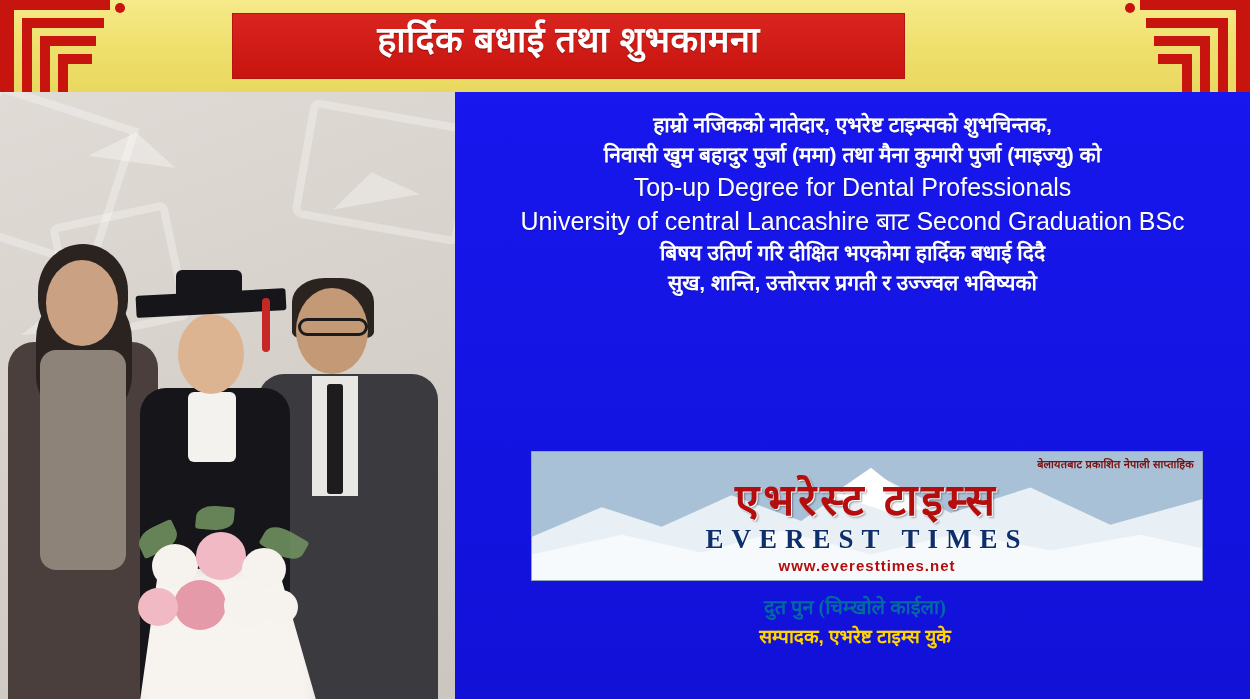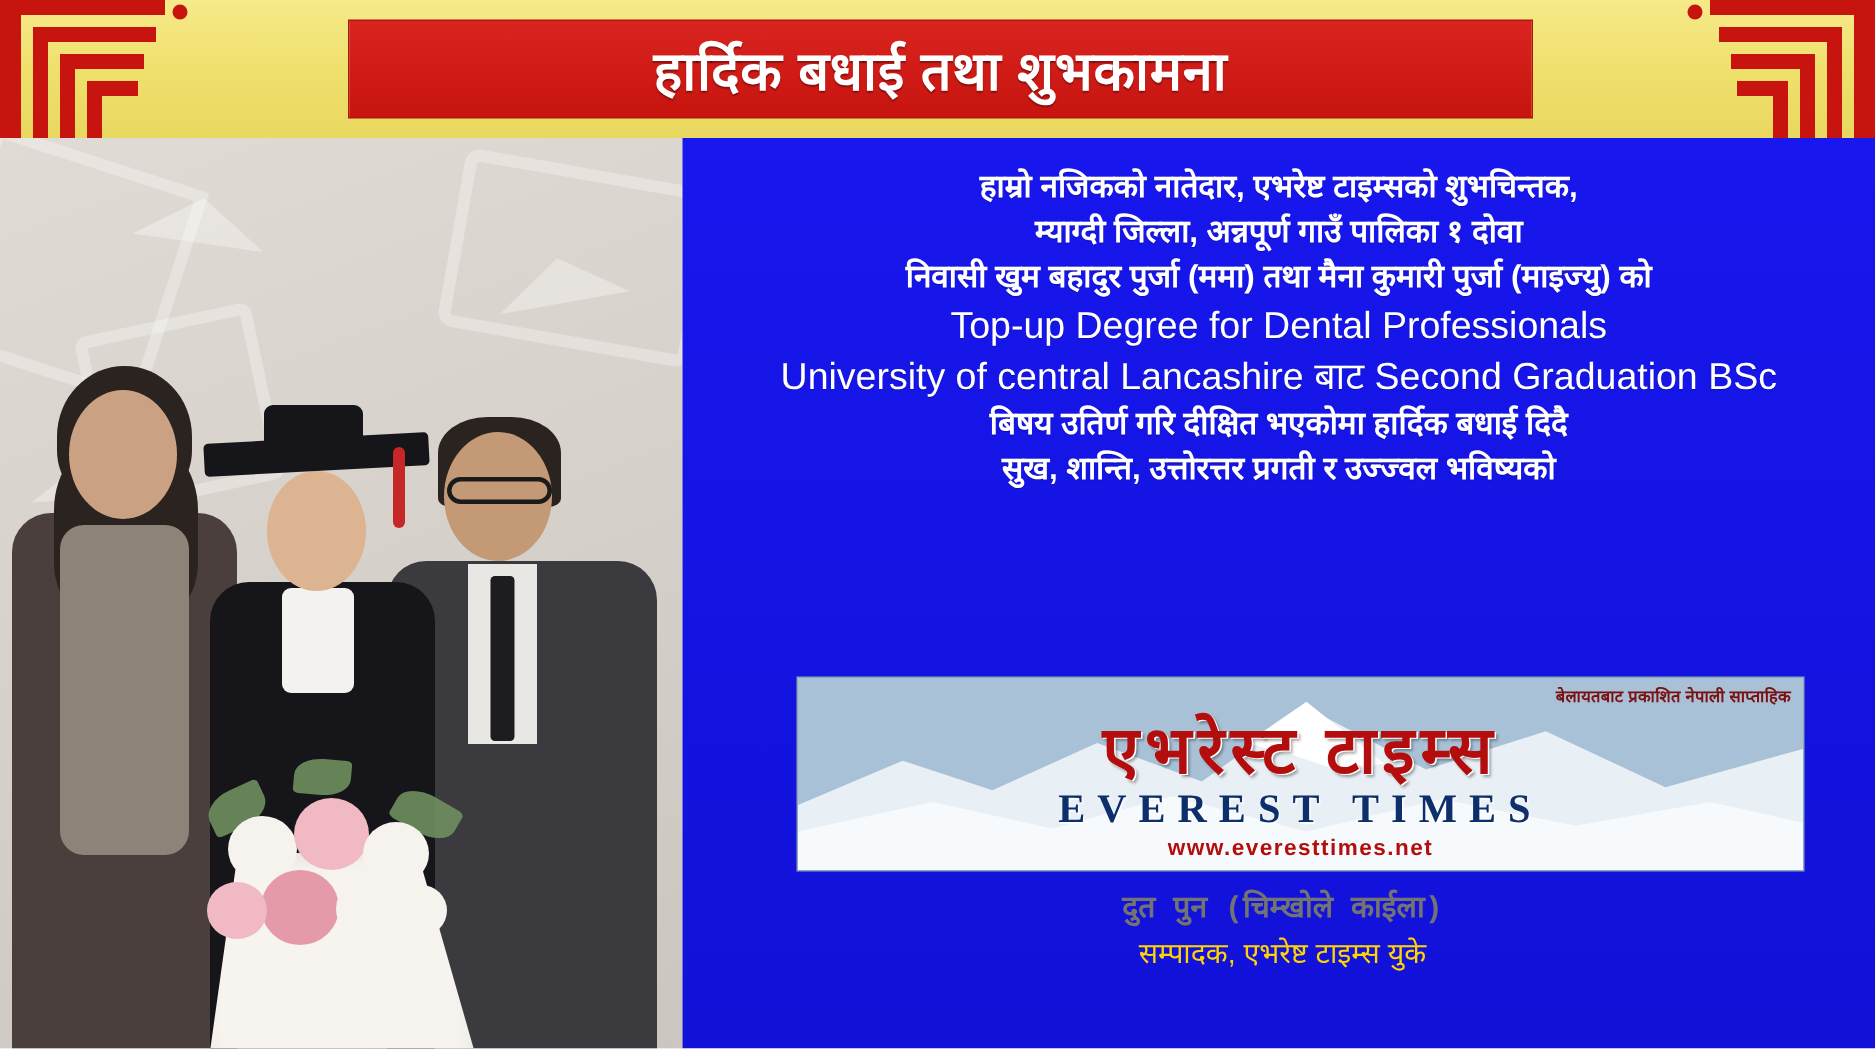--- a/index.html
+++ b/index.html
@@ -26,25 +26,25 @@
     position: absolute; top: 0; height: 92px; width: 230px;
     overflow: hidden;
   }
   .orn.left { left: 0; }
   .orn.right { right: 0; transform: scaleX(-1); }
   .orn svg { display: block; }
 
   .title-bar {
     position: absolute;
     left: 232px; top: 13px;
-    width: 790px; height: 66px;
+    width: 673px; height: 66px;
     background: #d32020;
     background: linear-gradient(180deg,#d9241f 0%, #c8140f 100%);
     border: 1px solid #b21410;
-    display: flex; align-items: center; justify-content: center;
+    display: flex; justify-content: center;
   }
   .title-bar .title-text {
     color: #ffffff;
     font-size: 36px;
     font-weight: bold;
     letter-spacing: 0.5px;
     font-family: "Liberation Sans", sans-serif;
     text-shadow: 0 1px 1px rgba(0,0,0,0.35);
     white-space: nowrap;
   }
@@ -208,25 +208,25 @@
     white-space: nowrap;
   }
 
   
   .sigs {
     position: absolute; left: 470px; top: 592px; width: 770px;
     display: flex; justify-content: space-around;
   }
   .sig { text-align: center; }
   .sig .name {
-    color: #737373; font-size: 20px; font-weight: bold; line-height: 30px;
-    font-family: Liberation Mono, monospace; white-space: nowrap;
+    color: #0369a1; font-size: 20px; font-weight: bold; line-height: 30px;
+    font-family: Liberation Serif, serif; white-space: nowrap;
   }
   .sig .role {
-    color: #ffd400; font-size: 19px; font-weight: normal; line-height: 29px;
+    color: #ffd400; font-size: 19px; font-weight: bold; line-height: 29px;
     font-family: "Liberation Sans", sans-serif; white-space: nowrap;
   }
 </style>
 </head>
 <body>
 
 <div class="poster">
 
   <div class="top-band">
     <div class="orn left">
@@ -300,21 +300,20 @@
       <div class="flower f-d" style="left:62px;  top:108px; width:52px; height:50px;"></div>
       <div class="flower f-w" style="left:112px; top:112px; width:46px; height:44px;"></div>
       <div class="flower f-p" style="left:26px;  top:116px; width:40px; height:38px;"></div>
       <div class="flower f-w" style="left:152px; top:118px; width:34px; height:34px;"></div>
     </div>
   </div>
 
   <div class="blue-panel">
     <div class="msg-lines">
       <div class="msg">हाम्रो नजिकको नातेदार, एभरेष्ट टाइम्सको शुभचिन्तक,</div>
-      <div class="msg">म्याग्दी जिल्ला, अन्नपूर्ण गाउँ पालिका १ दोवा</div>
       <div class="msg">निवासी खुम बहादुर पुर्जा (ममा) तथा मैना कुमारी पुर्जा (माइज्यु) को</div>
       <div class="msg eng">Top-up Degree for Dental Professionals</div>
       <div class="msg eng">University of central Lancashire बाट Second Graduation BSc</div>
       <div class="msg">बिषय उतिर्ण गरि दीक्षित भएकोमा हार्दिक बधाई दिदै</div>
       <div class="msg">सुख, शान्ति, उत्तोरत्तर प्रगती र उज्ज्वल भविष्यको</div>
     </div>
   </div>
 
   <div class="logo-box">
     <svg class="mountain" viewBox="0 0 672 130" preserveAspectRatio="none">

